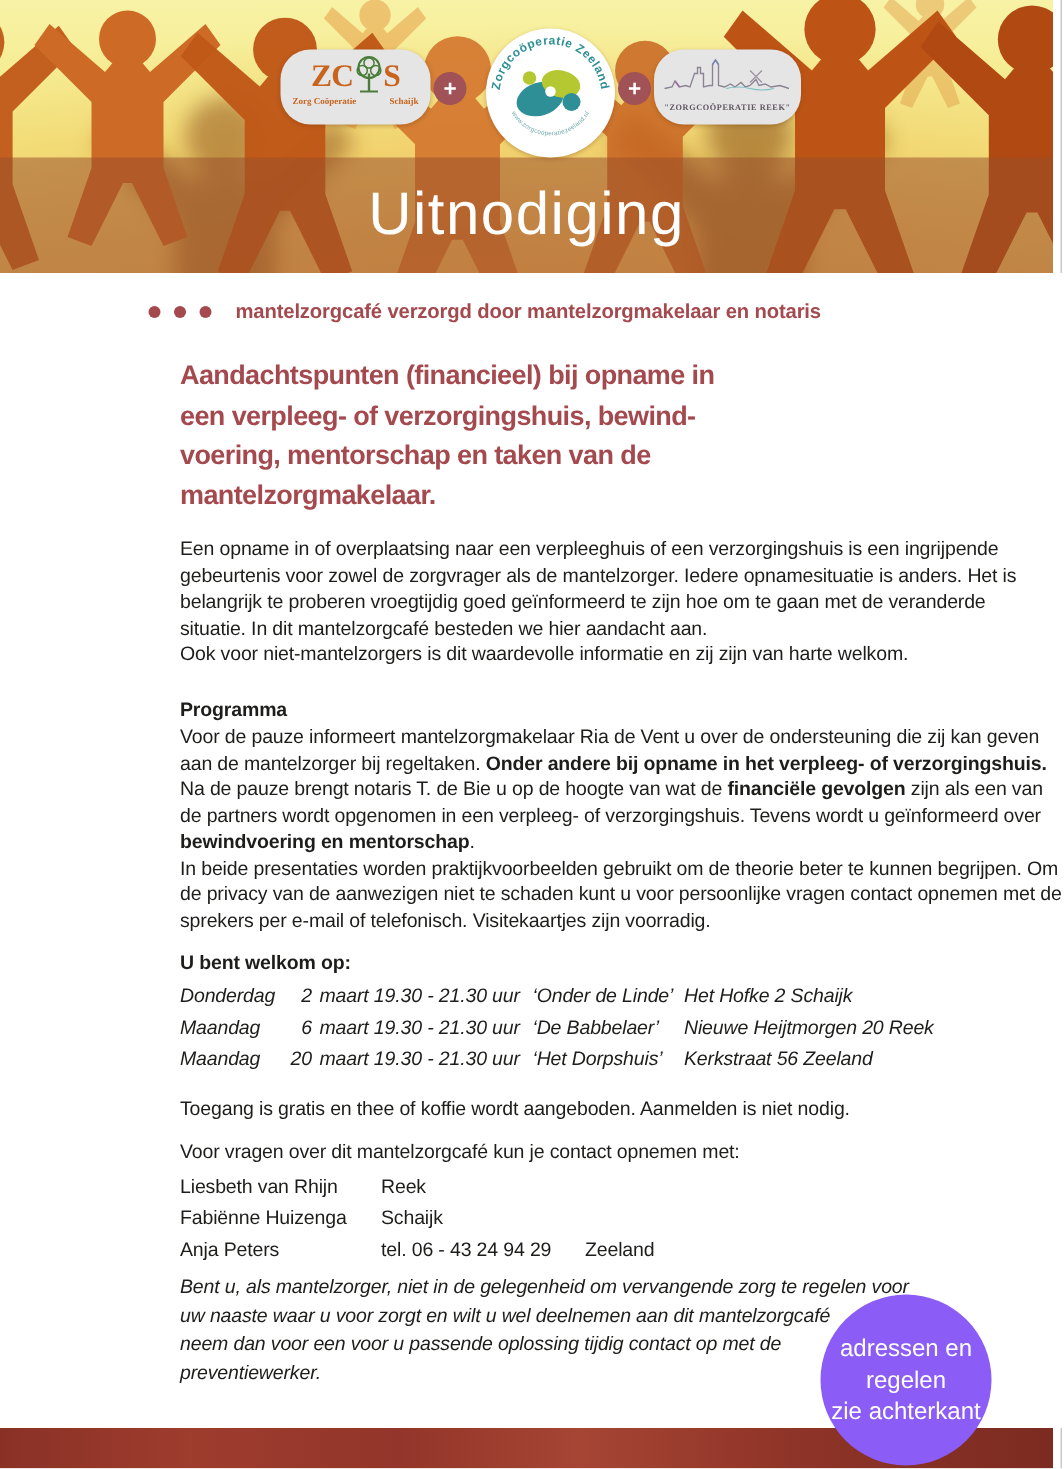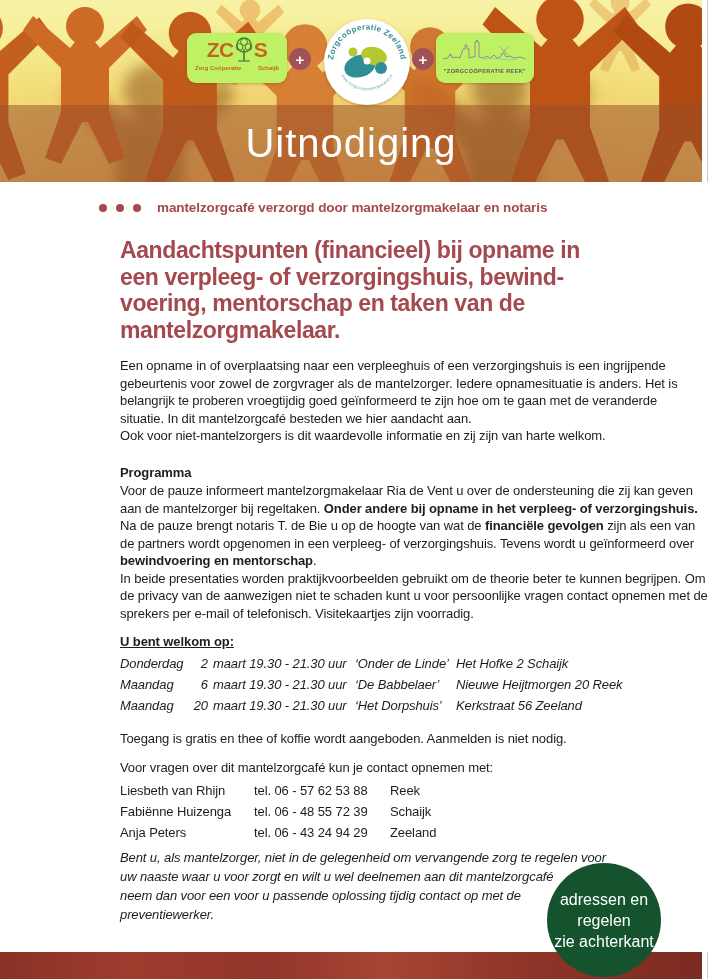--- a/index.html
+++ b/index.html
@@ -7,22 +7,22 @@
   body { font-family:"Liberation Sans","DejaVu Sans",sans-serif; }
   .page { position:relative; width:709px; height:979px; background:#ffffff; overflow:hidden; }
 
   
   .banner { position:absolute; left:0; top:0; width:702px; height:182px; overflow:hidden; }
   .banner svg.scene { position:absolute; left:0; top:0; }
   .banner-title { position:absolute; left:0; top:104px; width:702px; height:78px;
                   display:flex; align-items:center; justify-content:center;
                   font-size:40px; font-weight:300; color:#ffffff; letter-spacing:1px; }
 
-  .logo-box { position:absolute; background:#bef264; border-radius:9px;
-              box-shadow:0 1px 3px rgba(120,60,10,.35); }
+  .logo-box { position:absolute; background:#e5e5e5; border-radius:20px;
+              box-shadow:0 1px 3px rgba(120,60,10,.35);font-family:Liberation Serif, serif; }
   .logo-zcos { left:187px; top:33px; width:100px; height:50px; padding-top:3px; }
   .zcos-row1 { display:flex; align-items:center; justify-content:center; height:28px; }
   .zcos-letters { font-size:21px; font-weight:bold; color:#c8641e; letter-spacing:-0.5px; }
   .zcos-row2 { display:flex; justify-content:space-between; padding:0 8px; margin-top:1px; }
   .zcos-row2 span { font-size:6px; font-weight:bold; color:#c8641e; }
 
   .plus-badge { position:absolute; width:22px; height:22px; border-radius:50%;
                 background:#a05257; color:#ffffff; display:flex; align-items:center;
                 justify-content:center; font-size:15px; font-weight:bold; }
   .plus-1 { left:289px; top:48px; }
@@ -38,44 +38,44 @@
   .right-strip { position:absolute; right:0; top:0; width:7px; height:979px; background:#ffffff; }
   .right-strip::after { content:''; position:absolute; right:1px; top:0; width:1px; height:100%; background:#c9c9c9; }
 
   
   .content { position:absolute; left:0; top:182px; width:702px; height:770px; background:#ffffff;margin-left:36px; }
 
   .tagline { position:absolute; left:63px; top:18px; display:flex; align-items:center; }
   .dot { width:8px; height:8px; border-radius:50%; background:#a4494e; margin-right:9px; }
   .tagline-text { font-size:13.5px; font-weight:bold; color:#a4494e; margin-left:7px; letter-spacing:-0.1px; }
 
-  .headline { position:absolute; left:84px; top:55px; font-size:23px; font-weight:bold;
+  .headline { position:absolute; left:84px; top:55px; font-size:18px; font-weight:bold;
               color:#a4494e; line-height:26.5px; letter-spacing:-0.4px; }
 
   .body-text { font-size:13px; line-height:17.5px; color:#1d1d1b; letter-spacing:-0.1px; }
   .intro     { position:absolute; left:84px; top:175px; width:582px; }
   .prog-head { position:absolute; left:84px; top:282px; font-weight:bold; }
   .prog-body { position:absolute; left:84px; top:300px; width:588px; }
 
-  .welkom-head { position:absolute; left:84px; top:451px; font-weight:bold;text-decoration:underline; }
+  .welkom-head { position:absolute; left:84px; top:451px; font-weight:bold; }
   .events { position:absolute; left:84px; top:471px; line-height:21.2px; }
   .event-row { display:grid; grid-template-columns:68px 20px 147px 101px auto;font-style:italic; }
   .event-num { text-align:right; }
   .event-rest { padding-left:5px; }
 
   .toegang { position:absolute; left:84px; top:548px; }
 
   .vragen-intro { position:absolute; left:84px; top:577px; }
   .contacts { position:absolute; left:84px; top:598px; line-height:21.2px; }
   .contact-row { display:grid; grid-template-columns:134px 136px auto; }
 
   .closing { position:absolute; left:84px; top:666px; line-height:19px;font-style:italic; }
 
   .badge-circle { position:absolute; left:547px; top:863px; width:114px; height:114px;
-                  border-radius:50%; background:#14532d; color:#ffffff; z-index:5;
+                  border-radius:50%; background:#8b5cf6; color:#ffffff; z-index:5;
                   display:flex; flex-direction:column; align-items:center; justify-content:center;
                   font-size:16px; line-height:21px; text-align:center; }
 
   .footer-band { position:absolute; left:0; bottom:0; width:702px; height:27px;
                  background:linear-gradient(90deg,#8a3126 0%,#9e3c2e 18%,#93352a 38%,#a64534 55%,#8f3428 75%,#7c2b21 100%); }
 </style>
 </head>
 <body>
 
 <div class="page">
@@ -222,26 +222,24 @@
       </div>
     </div>
 
     <div class="body-text toegang">Toegang is gratis en thee of koffie wordt aangeboden. Aanmelden is niet nodig.</div>
 
     <div class="body-text vragen-intro">Voor vragen over dit mantelzorgcafé kun je contact opnemen met:</div>
 
     <div class="body-text contacts">
       <div class="contact-row">
         <span>Liesbeth van Rhijn</span>
-        <span>tel. 06 - 57 62 53 88</span>
         <span>Reek</span>
       </div>
       <div class="contact-row">
         <span>Fabiënne Huizenga</span>
-        <span>tel. 06 - 48 55 72 39</span>
         <span>Schaijk</span>
       </div>
       <div class="contact-row">
         <span>Anja Peters</span>
         <span>tel. 06 - 43 24 94 29</span>
         <span>Zeeland</span>
       </div>
     </div>
 
     <p class="body-text closing"><span>Bent u, als mantelzorger, niet in de gelegenheid om vervangende zorg te regelen voor</span><br><span>uw naaste waar u voor zorgt en wilt u wel deelnemen aan dit mantelzorgcafé</span><br><span>neem dan voor een voor u passende oplossing tijdig contact op met de</span><br><span>preventiewerker.</span></p>

